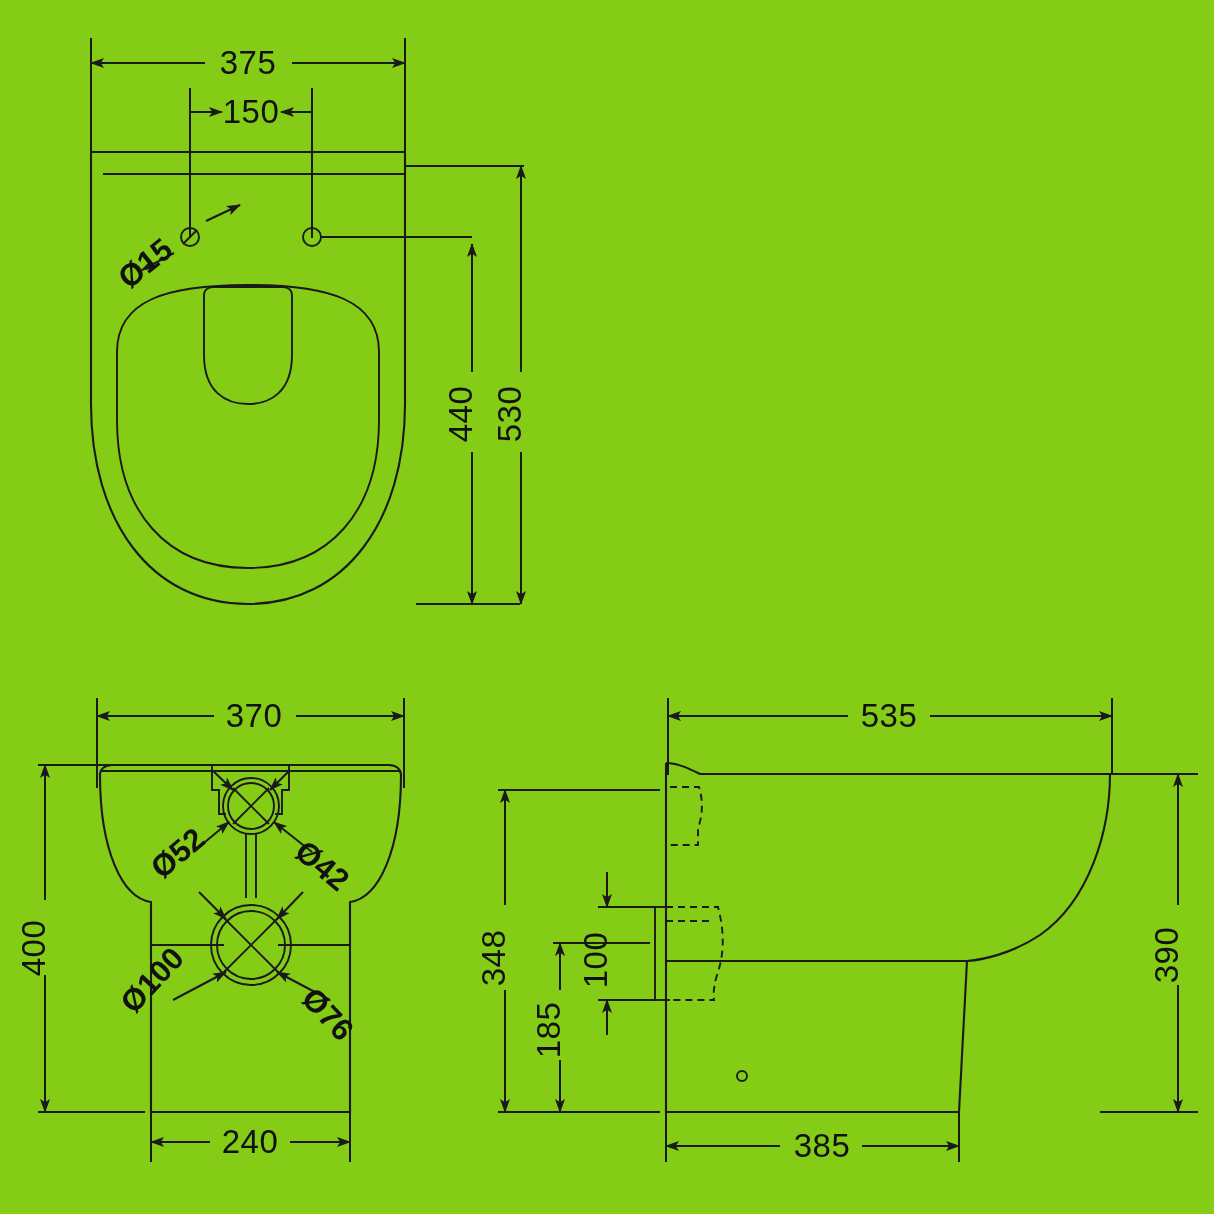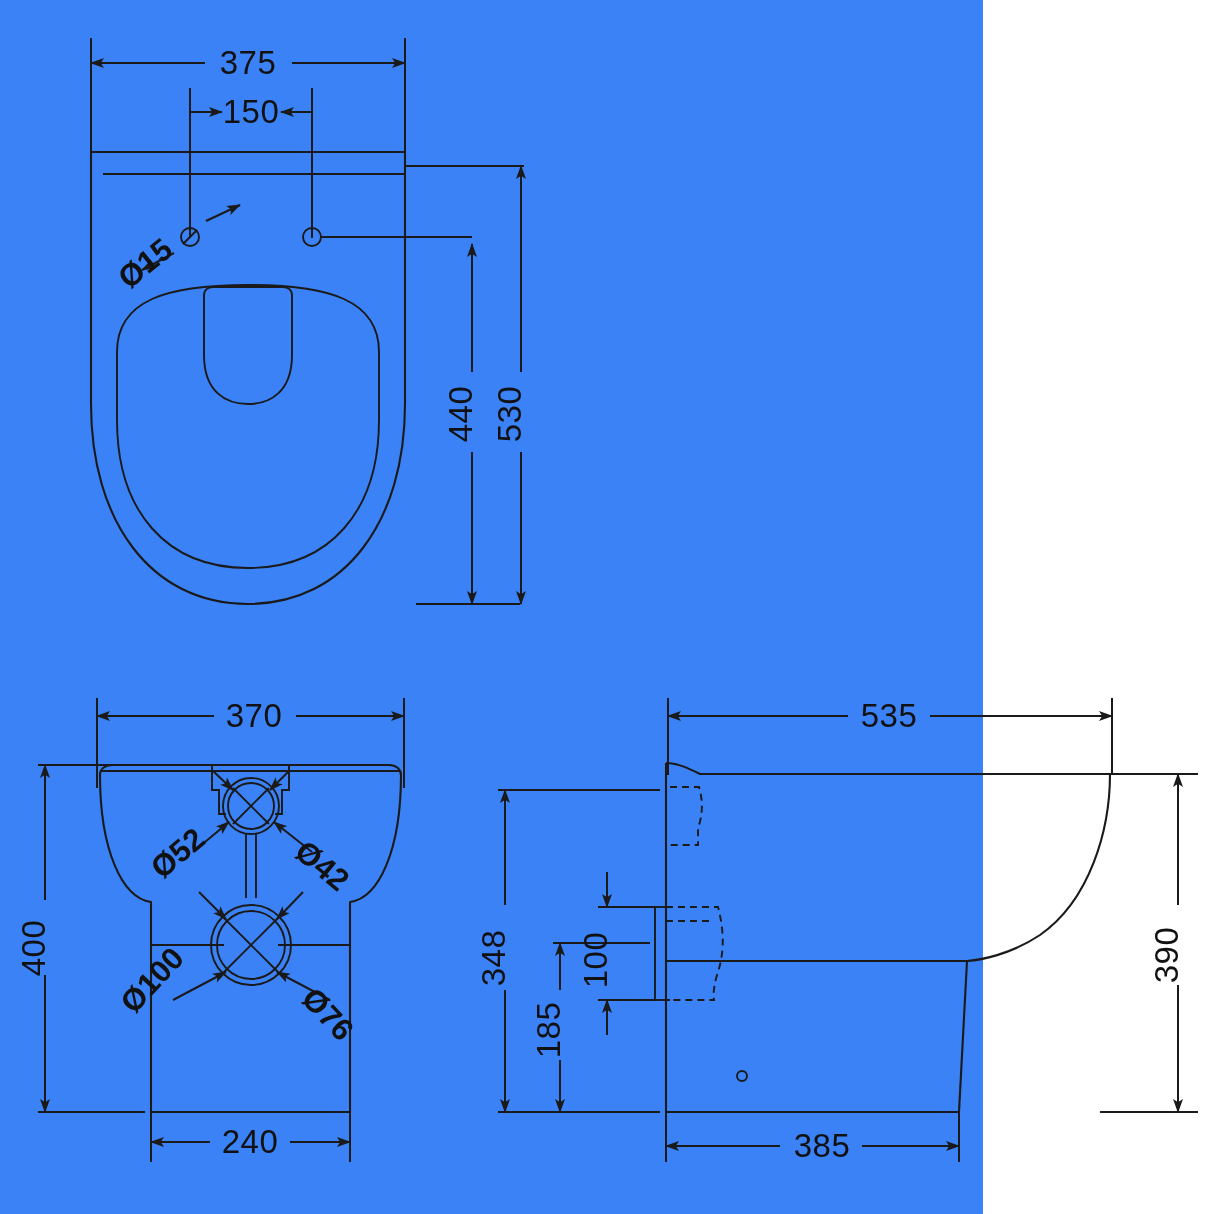--- a/index.html
+++ b/index.html
@@ -8,23 +8,23 @@
     background: #ffffff;
   }
   body {
     width: 1214px;
     height: 1214px;
     font-family: "Liberation Sans", sans-serif;
     overflow: hidden;
   }
   #drawing-root {
     position: relative;
-    width: 983px;
+    width: 1214px;
     height: 1214px;
-    background: #3b82f6;
+    background: #84cc16;
     text-decoration: underline;
   }
   svg#tech-drawing {
     display: block;
     width: 1214px;
     height: 1214px;
   }
   .ln {
     stroke: #1a1a1a;
     fill: none;

